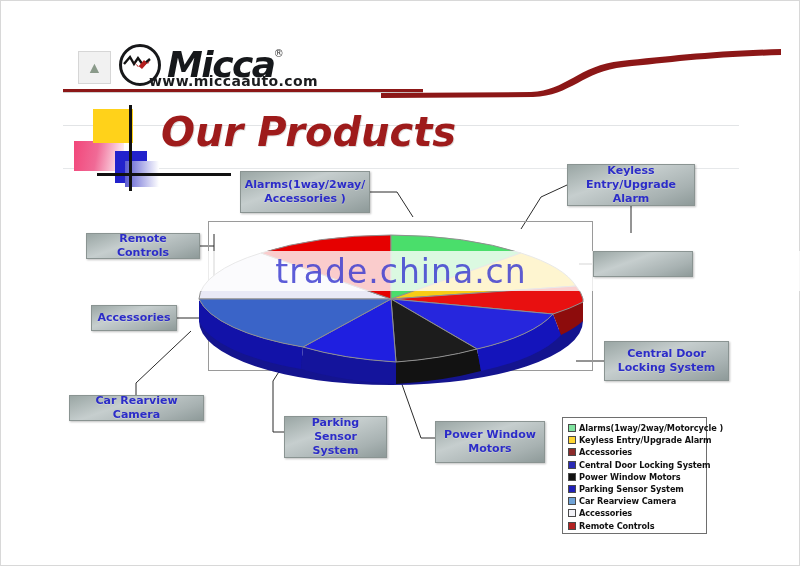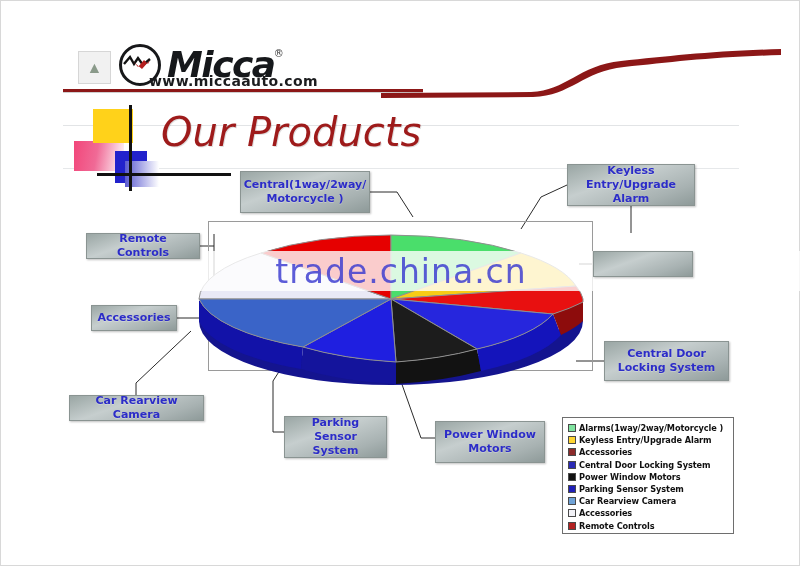--- a/index.html
+++ b/index.html
@@ -72,21 +72,21 @@
              background:linear-gradient(90deg,#5a5ad0 0%,#ffffff 100%);}
   .cross-v{position:absolute;left:128px;top:104px;width:3px;height:86px;background:#111;}
   .cross-h{position:absolute;left:96px;top:172px;width:134px;height:3px;background:#111;}
 
   .title-rule-top{position:absolute;left:62px;top:124px;width:676px;height:1px;background:#e2e4e6;}
   .title-rule-bot{position:absolute;left:62px;top:167px;width:676px;height:1px;background:#e6e8ea;}
 
   .page-title{
     position:absolute;left:160px;top:108px;
     font-family:"DejaVu Sans", sans-serif;
-    font-weight:normal;font-style:italic;font-size:40px;
+    font-weight:bold;font-style:italic;font-size:40px;
     color:#9e1b1b;letter-spacing:0px;line-height:1.15;
     text-shadow:1px 1px 0 rgba(0,0,0,0.12);
   }
 
   
   .plot-frame{
     position:absolute;left:207px;top:220px;width:385px;height:150px;
     border:1px solid #9a9a9a;box-sizing:border-box;background:transparent;
   }
   .chart-svg{position:absolute;left:180px;top:200px;width:420px;height:200px;}
@@ -127,21 +127,21 @@
     position:absolute;left:0;top:252px;width:800px;height:36px;
     display:flex;align-items:center;justify-content:center;
     font-family:"DejaVu Sans", sans-serif;
     font-size:33px;color:#3a3ad0;opacity:.82;letter-spacing:1px;
     pointer-events:none;
     text-align:center;
   }
 
   
   .legend{
-    position:absolute;left:561px;top:416px;width:172px;height:117px;
+    position:absolute;left:561px;top:416px;width:145px;height:117px;
     border:1px solid #6e6e6e;background:#ffffff;box-sizing:border-box;
     padding:4px 4px 3px 5px;
   }
   .legend-row{display:flex;align-items:center;height:12.2px;}
   .legend-swatch{
     width:8px;height:8px;flex:none;margin-right:3px;
     border:1px solid #4a4a4a;box-sizing:border-box;
   }
   .legend-label{
     font-family:"DejaVu Sans", sans-serif;
@@ -258,21 +258,21 @@
 
       <path d="M210 98 L215 161 A192 64 0 0 1 122 146 Z" fill="#1f1fe0" stroke="#8f8f8f" stroke-width="1"></path>
 
       <path d="M210 98 L122 146 A192 64 0 0 1 18 98 Z" fill="#3a64c8" stroke="#8f8f8f" stroke-width="1"></path>
     </g>
   </svg>
 
   <div class="wm-band"></div>
   <div class="wm-text">trade.china.cn</div>
 
-  <div class="callout" id="co-alarms">Central(1way/2way/ Motorcycle )</div>
+  <div class="callout" id="co-alarms">Alarms(1way/2way/ Accessories )</div>
   <div class="callout" id="co-keyless">Keyless Entry/Upgrade Alarm</div>
   <div class="callout" id="co-remote">Remote Controls</div>
   <div class="callout" id="co-empty"></div>
   <div class="callout" id="co-access">Accessories</div>
   <div class="callout" id="co-central">Central Door Locking System</div>
   <div class="callout" id="co-rearview">Car Rearview Camera</div>
   <div class="callout" id="co-parking">Parking Sensor System</div>
   <div class="callout" id="co-power">Power Window Motors</div>
 
   <div class="legend" id="chart-legend">

